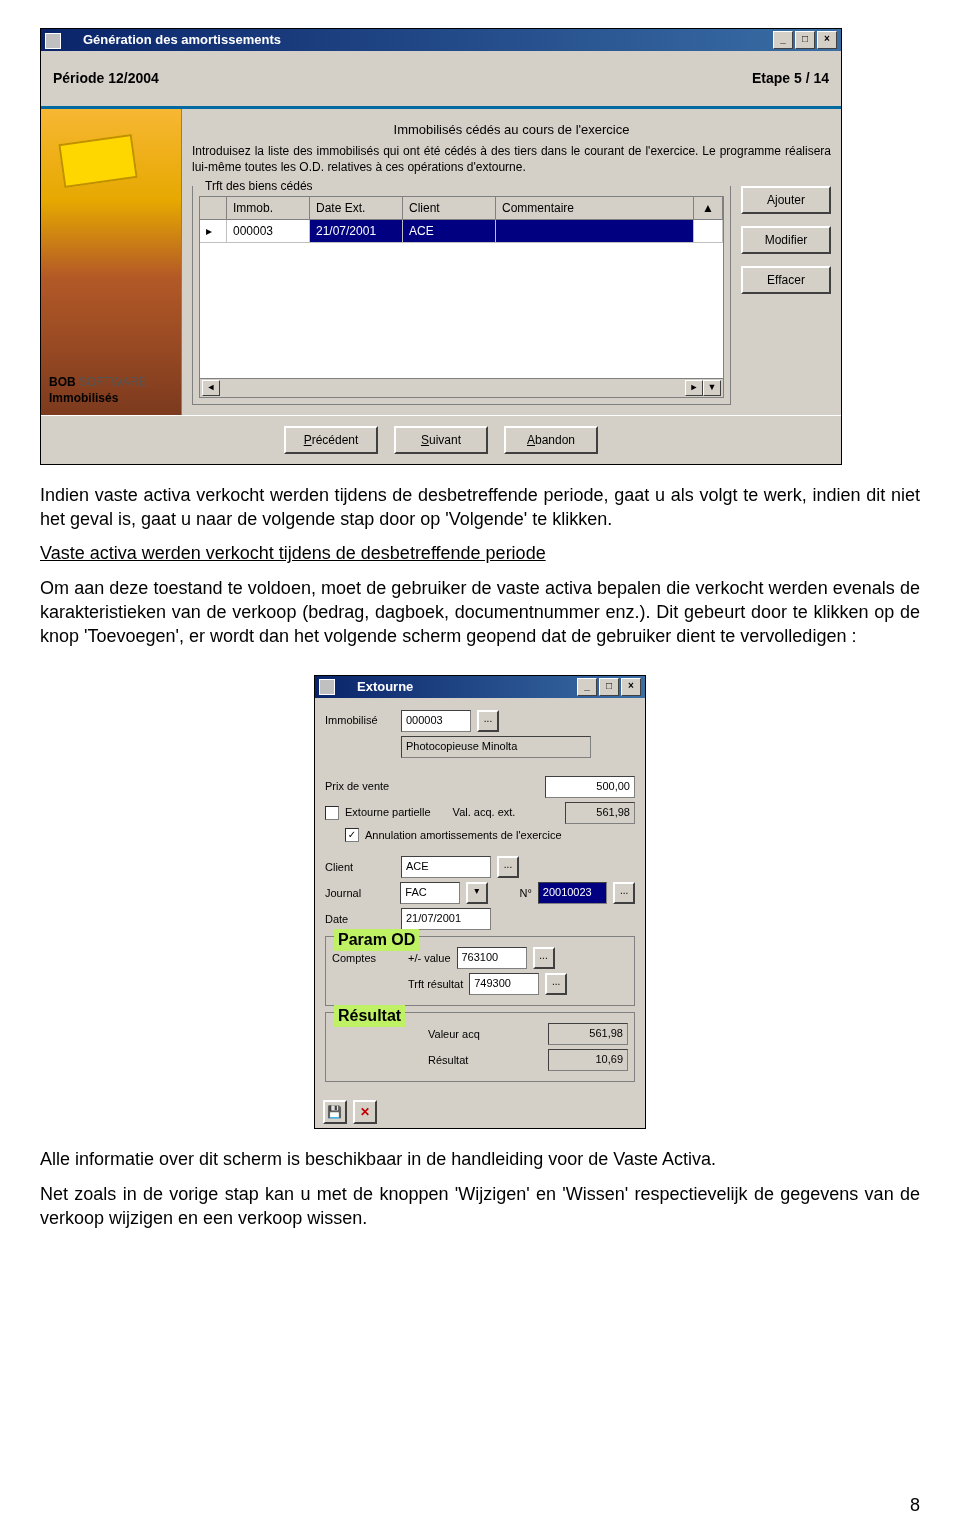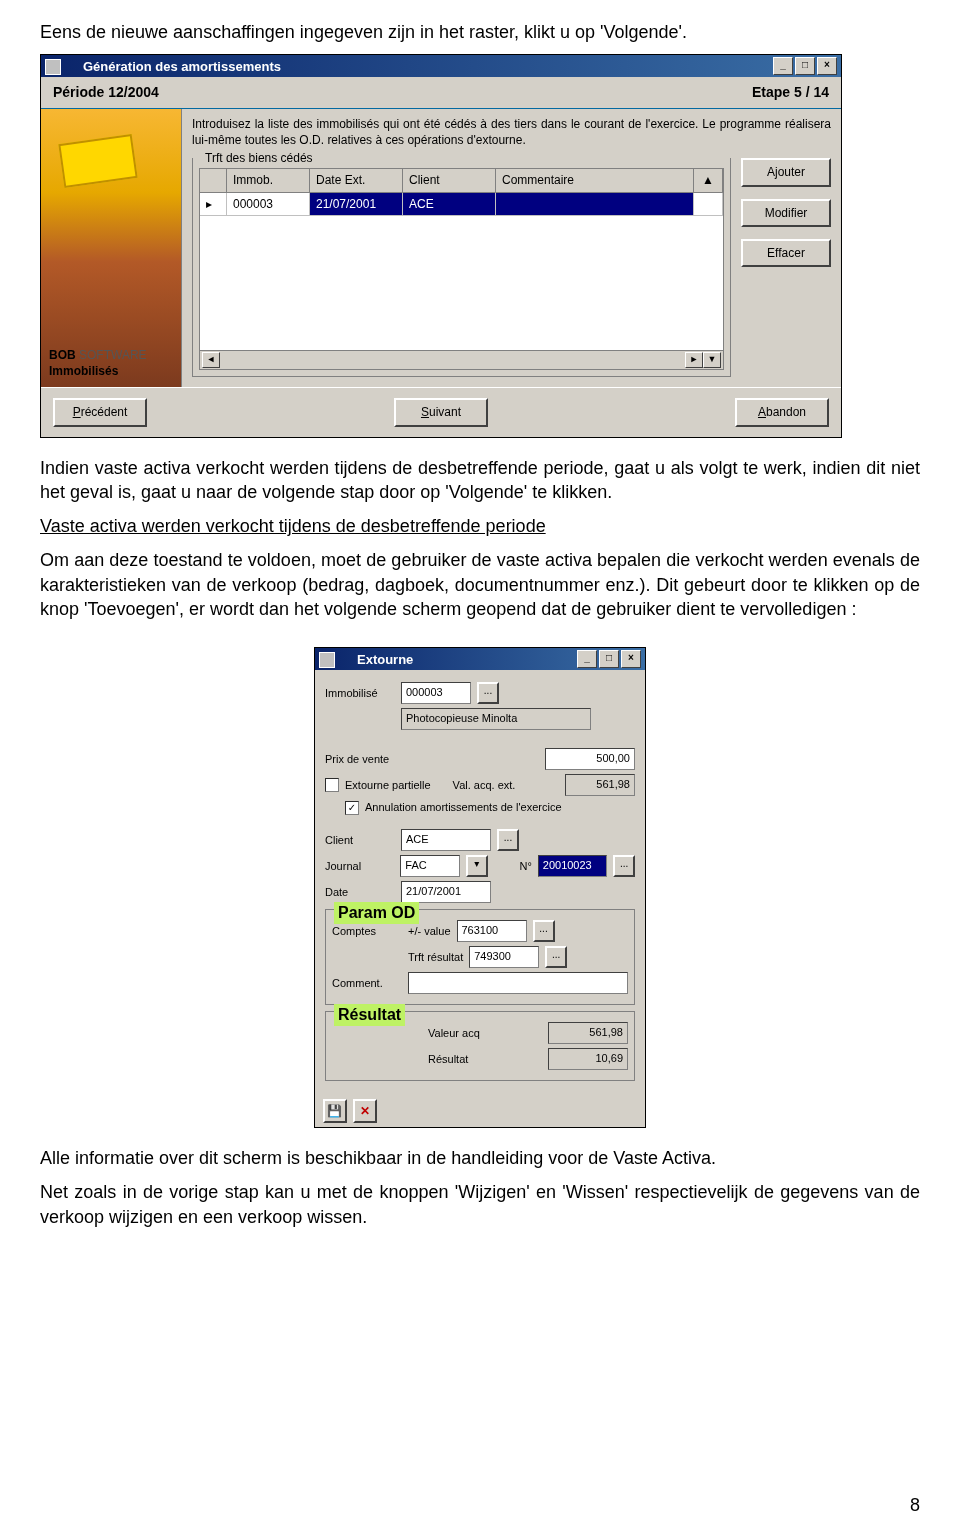--- a/index.html
+++ b/index.html
@@ -5,21 +5,21 @@
   body{margin:0;background:#fff;font-family:Arial,Helvetica,sans-serif;font-size:18px;color:#000;line-height:1.35}
   .page{width:960px;margin:0 auto;padding:20px 40px 60px 40px;box-sizing:border-box;position:relative;min-height:1537px}
   p{margin:0 0 10px 0;text-align:justify}
   .underline{text-decoration:underline}
   .win{border:1px solid #000;font-family:Tahoma,Arial,sans-serif;font-size:13px;color:#000;background:#d4d0c8;margin:8px 0 18px 0}
   .titlebar{background:linear-gradient(to right,#0a246a,#3a6ea5);color:#fff;display:flex;align-items:center;justify-content:space-between;height:22px;padding:0 4px;font-weight:bold}
   .titlebar .tb-left{display:flex;align-items:flex-end;gap:22px}
   .tb-icon{width:14px;height:14px;background:#c0c0c0;border:1px solid #fff}
   .tb-btns{display:flex;gap:2px}
   .tb-btn{width:18px;height:16px;background:#d4d0c8;border:1px solid #fff;border-right-color:#404040;border-bottom-color:#404040;font-size:10px;line-height:14px;text-align:center;font-family:Arial;color:#000;font-weight:bold}
-  .period-bar{display:flex;justify-content:space-between;padding:6px 12px;font-weight:bold;font-size:14px;border-bottom:1px solid #0369a1}
+  .period-bar{display:flex;justify-content:space-between;padding:18px 12px;font-weight:bold;font-size:14px;border-bottom:3px solid #0369a1}
   .win-body{display:flex}
   .side-img{width:140px;border-right:1px solid #808080;background:linear-gradient(180deg,#f7b733 0%,#e6a800 30%,#b35927 55%,#7c3a1e 100%);position:relative}
   .side-img::after{content:"";position:absolute;top:30px;left:20px;width:70px;height:40px;background:#ffd700;border:2px solid #c09000;transform:rotate(-8deg)}
   .side-brand{position:absolute;bottom:8px;left:8px;font-weight:bold;font-size:12px;color:#000}
   .side-brand .thin{font-weight:normal;color:#555}
   .main-col{flex:1;padding:8px 10px 10px 10px;display:flex;flex-direction:column}
   .center-title{text-align:center;margin:4px 0 6px 0}
   .instr{font-size:12px;line-height:1.3;margin:0 0 10px 0}
   .row-area{display:flex;gap:10px}
   .group{border:1px solid #808080;border-top:none;padding:10px 6px 6px 6px;position:relative;flex:1;background:#d4d0c8}
@@ -30,21 +30,21 @@
   .gh.w0{width:14px;border-right:1px solid #808080}
   .gh.w1{width:70px}.gh.w2{width:80px}.gh.w3{width:80px}.gh.w4{flex:1}.gh.w5{width:16px;text-align:center}
   .grid-row{display:flex;background:#fff;border-bottom:1px solid #c0c0c0}
   .gc{border-right:1px solid #c0c0c0;padding:3px 6px;font-size:12px}
   .gc.sel{background:#000080;color:#fff}
   .grid-fill{flex:1}
   .grid-hscroll{height:18px;background:#d4d0c8;border-top:1px solid #808080;display:flex;justify-content:space-between;align-items:center;padding:0 2px}
   .scroll-btn{width:16px;height:14px;background:#d4d0c8;border:1px solid #fff;border-right-color:#404040;border-bottom-color:#404040;text-align:center;font-size:9px;line-height:12px}
   .btn-col{display:flex;flex-direction:column;gap:12px;width:90px}
   .w98btn{background:#d4d0c8;border:2px solid #fff;border-right-color:#404040;border-bottom-color:#404040;padding:4px 0;font-size:12px;text-align:center;cursor:default}
-  .wizard-btns{display:flex;justify-content:space-between;gap:24px;padding:10px 12px;border-top:1px solid #fff}
+  .wizard-btns{display:flex;justify-content:center;gap:16px;padding:10px 12px;border-top:1px solid #fff}
   .wizard-btns .w98btn{width:90px}
   .hotkey{text-decoration:underline}
   
   .dlg{width:330px;margin:26px auto 18px auto}
   .dlg .form{padding:8px 10px}
   .frow{display:flex;align-items:center;gap:6px;margin:4px 0;font-size:11px}
   .flabel{width:70px}
   .finput{background:#fff;border:1px solid #808080;border-top-color:#404040;border-left-color:#404040;padding:2px 4px;font-size:11px;height:16px;box-sizing:content-box}
   .finput.ro{background:#d4d0c8}
   .finput.sel{background:#000080;color:#fff}
@@ -57,21 +57,20 @@
   .iconbtn{width:20px;height:20px;border:2px solid #fff;border-right-color:#404040;border-bottom-color:#404040;display:flex;align-items:center;justify-content:center;font-size:12px}
   .save-ic{color:#000080}
   .del-ic{color:#c00000;font-weight:bold}
   .pagenum{position:absolute;bottom:20px;right:40px;font-size:18px}
 </style>
 </head>
 <body>
 
 <div class="page">
 
-<p>Eens de nieuwe aanschaffingen ingegeven zijn in het raster, klikt u op 'Volgende'.</p>
 
 <div class="win" style="width:800px">
   <div class="titlebar">
     <div class="tb-left">
       <span class="tb-icon"></span>
       <span>Génération des amortissements</span>
     </div>
     <div class="tb-btns">
       <span class="tb-btn">_</span>
       <span class="tb-btn">□</span>
@@ -83,20 +82,21 @@
     <span>Etape  5 / 14</span>
   </div>
   <div class="win-body">
     <div class="side-img">
       <div class="side-brand">
         <span>BOB</span><span class="thin"> SOFTWARE</span><br>
         <span>Immobilisés</span>
       </div>
     </div>
     <div class="main-col">
+      <div class="center-title">Immobilisés cédés au cours de l'exercice</div>
       <p class="instr">Introduisez la liste des immobilisés qui ont été cédés à des tiers dans le courant de l'exercice. Le programme réalisera lui-même toutes les O.D. relatives à ces opérations d'extourne.</p>
       <div class="row-area">
         <div class="group">
           <span class="group-label">Trft des biens cédés</span>
           <div class="grid">
             <div class="grid-head">
               <div class="gh w0"></div>
               <div class="gh w1">Immob.</div>
               <div class="gh w2">Date Ext.</div>
               <div class="gh w3">Client</div>
@@ -205,24 +205,20 @@
         <span>+/- value</span>
         <span class="finput" style="width:60px">763100</span>
         <span class="dots">...</span>
       </div>
       <div class="frow">
         <span class="flabel"></span>
         <span>Trft résultat</span>
         <span class="finput" style="width:60px">749300</span>
         <span class="dots">...</span>
       </div>
-      <div class="frow">
-        <span class="flabel">Comment.</span>
-        <span class="finput" style="flex:1"></span>
-      </div>
     </div>
 
     <div class="fs">
       <span class="fs-label">Résultat</span>
       <div class="frow">
             <span style="width:90px"></span>
             <span>Valeur acq</span>
             <span class="finput ro right" style="width:70px;margin-left:auto">561,98</span>
           </div>
       <div class="frow">

